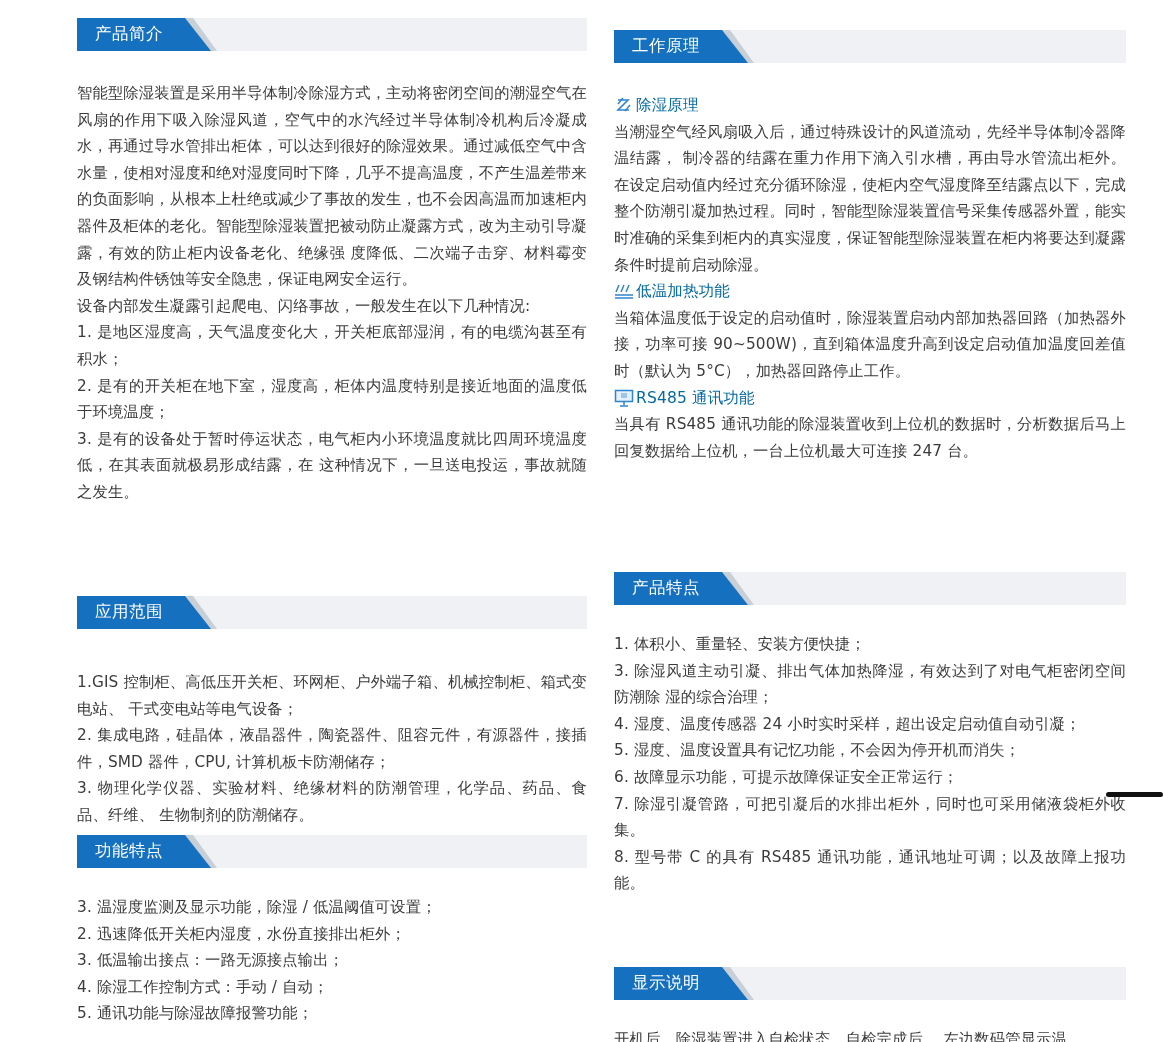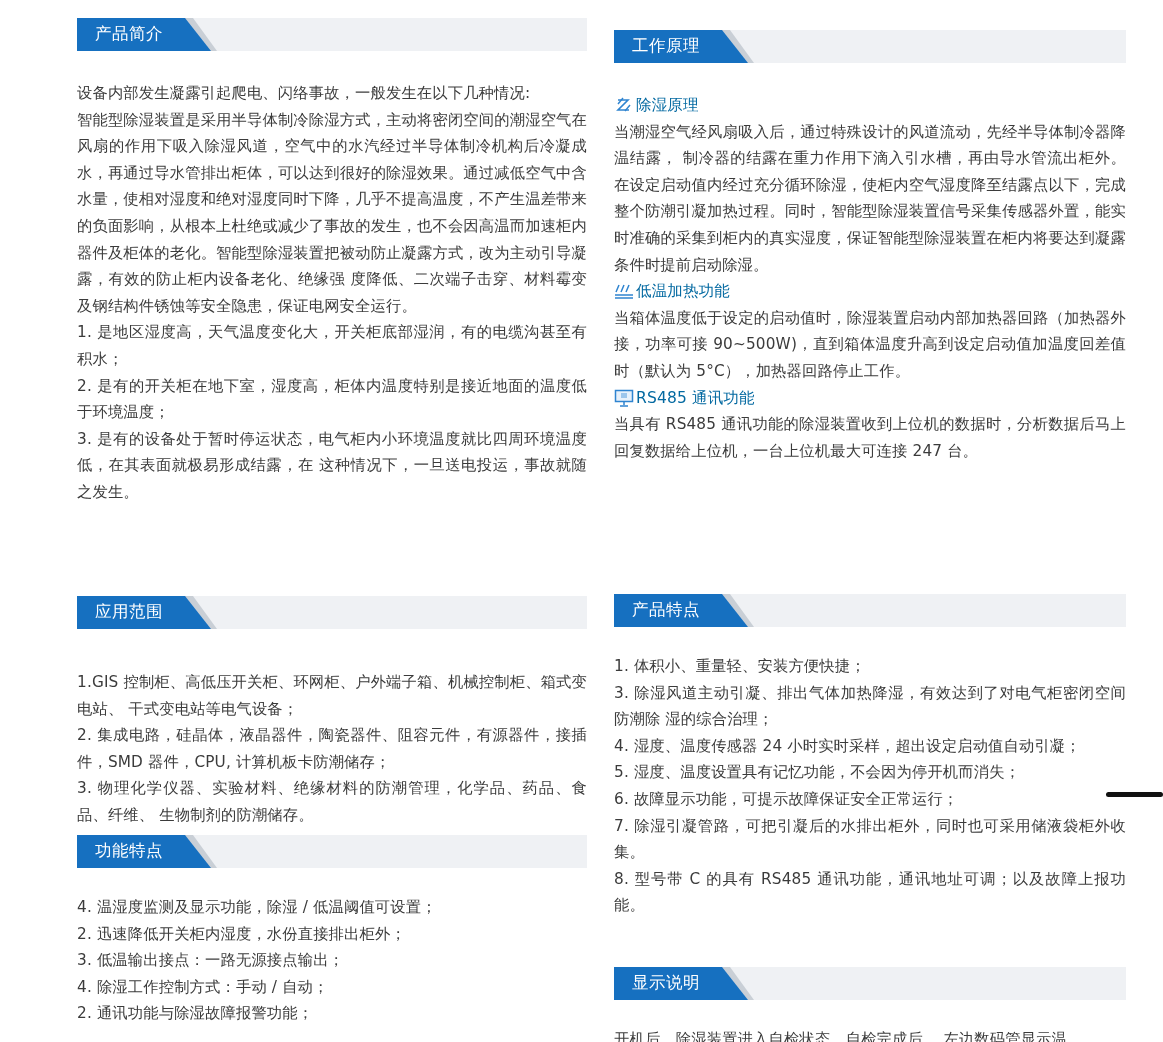--- a/index.html
+++ b/index.html
@@ -28,22 +28,22 @@
 <div class="col col-left">
 
   <section class="section" style="top:18px;">
     <div class="sec-header">
       <div class="bar-bg"></div>
       <div class="stripe"></div>
       <div class="tab"></div>
       <div class="title">产品简介</div>
     </div>
     <div class="body-text" style="margin-top:21px;">
+      <p>智能型除湿装置是采用半导体制冷除湿方式，主动将密闭空间的潮湿空气在风扇的作用下吸入除湿风道，空气中的水汽经过半导体制冷机构后冷凝成水，再通过导水管排出柜体，可以达到很好的除湿效果。通过减低空气中含水量，使相对湿度和绝对湿度同时下降，几乎不提高温度，不产生温差带来的负面影响，从根本上杜绝或减少了事故的发生，也不会因高温而加速柜内器件及柜体的老化。智能型除湿装置把被动防止凝露方式，改为主动引导凝露，有效的防止柜内设备老化、绝缘强 度降低、二次端子击穿、材料霉变及钢结构件锈蚀等安全隐患，保证电网安全运行。</p>
       <p>设备内部发生凝露引起爬电、闪络事故，一般发生在以下几种情况:</p>
-      <p>智能型除湿装置是采用半导体制冷除湿方式，主动将密闭空间的潮湿空气在风扇的作用下吸入除湿风道，空气中的水汽经过半导体制冷机构后冷凝成水，再通过导水管排出柜体，可以达到很好的除湿效果。通过减低空气中含水量，使相对湿度和绝对湿度同时下降，几乎不提高温度，不产生温差带来的负面影响，从根本上杜绝或减少了事故的发生，也不会因高温而加速柜内器件及柜体的老化。智能型除湿装置把被动防止凝露方式，改为主动引导凝露，有效的防止柜内设备老化、绝缘强 度降低、二次端子击穿、材料霉变及钢结构件锈蚀等安全隐患，保证电网安全运行。</p>
       <p>1. 是地区湿度高，天气温度变化大，开关柜底部湿润，有的电缆沟甚至有积水；</p>
       <p>2. 是有的开关柜在地下室，湿度高，柜体内温度特别是接近地面的温度低于环境温度；</p>
       <p>3. 是有的设备处于暂时停运状态，电气柜内小环境温度就比四周环境温度低，在其表面就极易形成结露，在 这种情况下，一旦送电投运，事故就随之发生。</p>
     </div>
   </section>
 
   <section class="section" style="top:596px;">
     <div class="sec-header">
       <div class="bar-bg"></div>
       <div class="stripe"></div>
@@ -58,25 +58,25 @@
   </section>
 
   <section class="section" style="top:835px;">
     <div class="sec-header">
       <div class="bar-bg"></div>
       <div class="stripe"></div>
       <div class="tab"></div>
       <div class="title">功能特点</div>
     </div>
     <div class="body-text" style="margin-top:18px;">
-      <p>4. 温湿度监测及显示功能，除湿 / 低温阈值可设置；</p>
+      <p>3. 温湿度监测及显示功能，除湿 / 低温阈值可设置；</p>
       <p>2. 迅速降低开关柜内湿度，水份直接排出柜外；</p>
       <p>3. 低温输出接点：一路无源接点输出；</p>
       <p>4. 除湿工作控制方式：手动 / 自动；</p>
-      <p>2. 通讯功能与除湿故障报警功能；</p>
+      <p>5. 通讯功能与除湿故障报警功能；</p>
     </div>
   </section>
 </div>
 
 <div class="col col-right">
 
   <section class="section" style="top:30px;">
     <div class="sec-header">
       <div class="bar-bg"></div>
       <div class="stripe"></div>
@@ -115,21 +115,21 @@
             <rect x="7" y="4" width="6" height="5" fill="#9cc6ec"></rect>
             <path d="M10 13 L10 16 M6 17 L14 17" stroke="#2f84d0" stroke-width="1.5"></path>
           </svg>
         </span>
         <span>RS485 通讯功能</span>
       </div>
       <p>当具有 RS485 通讯功能的除湿装置收到上位机的数据时，分析数据后马上回复数据给上位机，一台上位机最大可连接 247 台。</p>
     </div>
   </section>
 
-  <section class="section" style="top:594px;">
+  <section class="section" style="top:572px;">
     <div class="sec-header">
       <div class="bar-bg"></div>
       <div class="stripe"></div>
       <div class="tab"></div>
       <div class="title">产品特点</div>
     </div>
     <div class="body-text" style="margin-top:18px;">
       <p>1. 体积小、重量轻、安装方便快捷；</p>
       <p>3. 除湿风道主动引凝、排出气体加热降湿，有效达到了对电气柜密闭空间防潮除 湿的综合治理；</p>
       <p>4. 湿度、温度传感器 24 小时实时采样，超出设定启动值自动引凝；</p>

